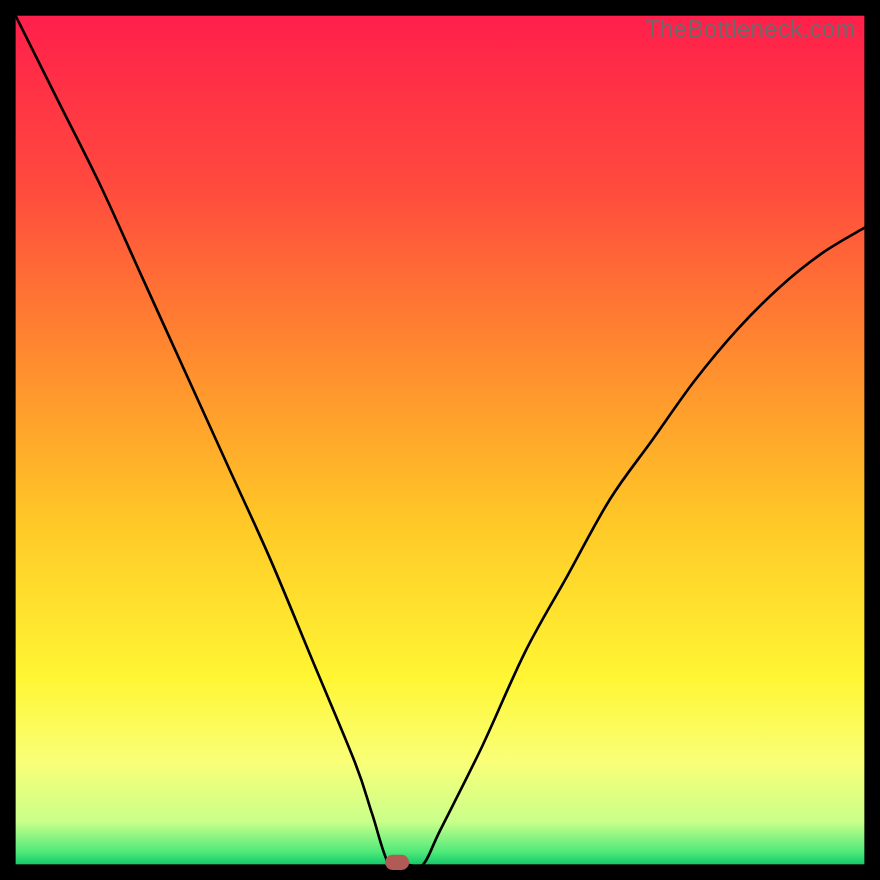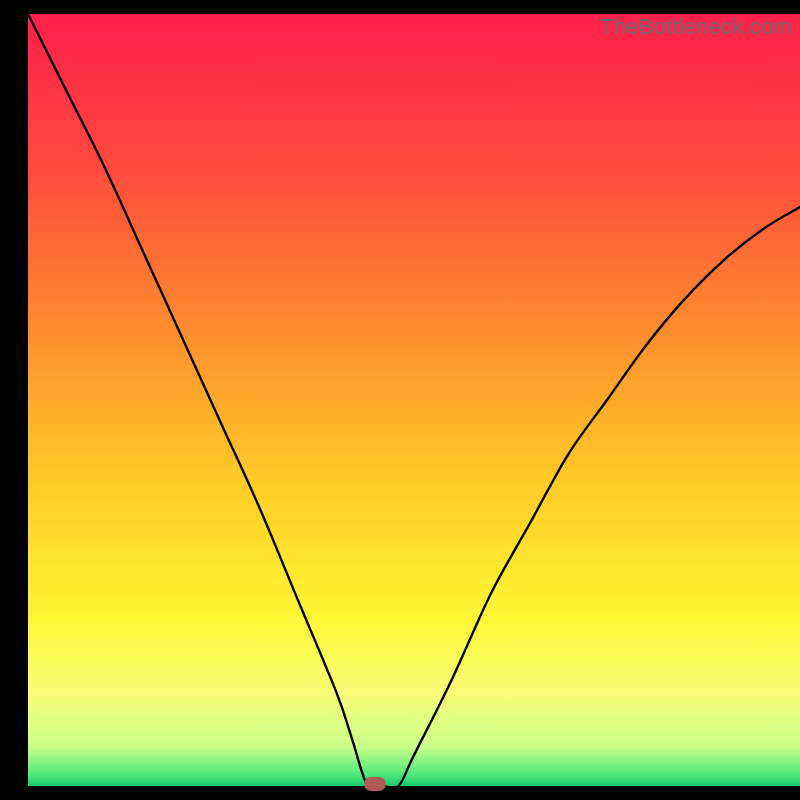--- a/index.html
+++ b/index.html
@@ -6,21 +6,21 @@
     margin: 0;
     padding: 0;
     width: 800px;
     height: 800px;
     background: #000000;
     overflow: hidden;
     font-family: Arial, Helvetica, sans-serif;
   }
   .frame {
     position: absolute;
-    left: 28px;
+    left: 14px;
     top: 14px;
     width: 772px;
     height: 592px;
     background: #000000;
   }
   .plot-bg {
     position: absolute;
     left: 0;
     top: 0;
     width: 772px;

